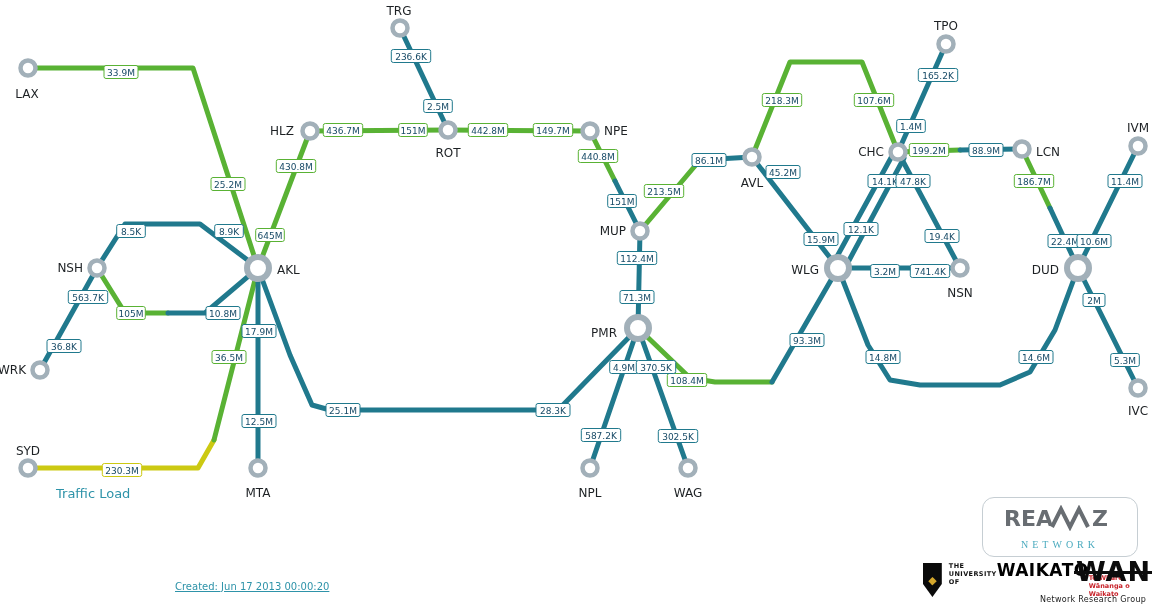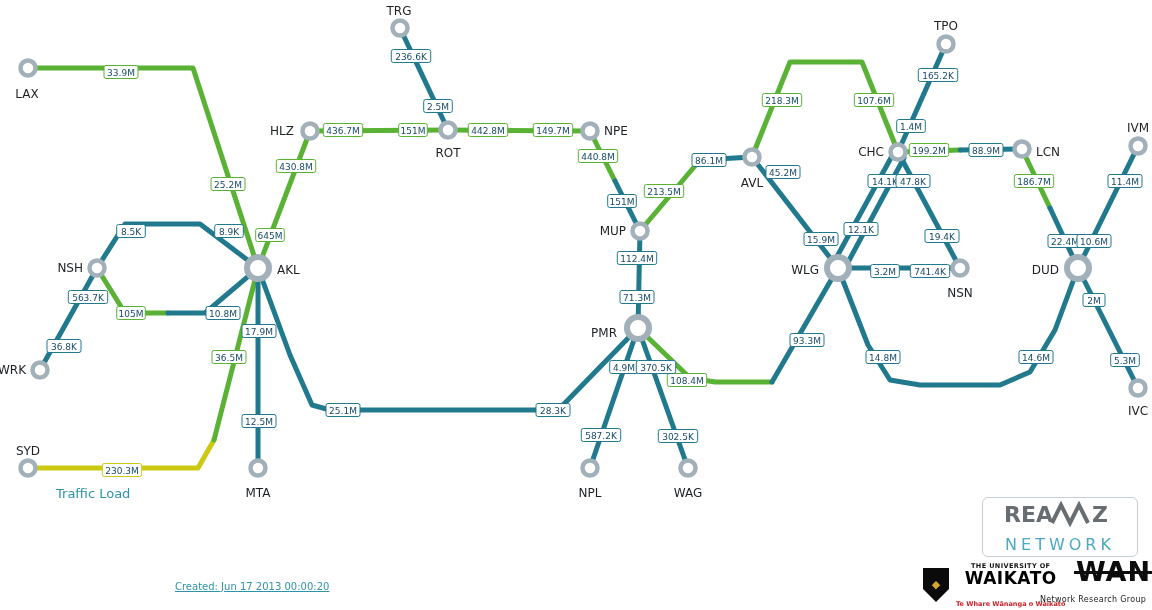--- a/index.html
+++ b/index.html
@@ -10,29 +10,29 @@
 
   .legend{position:absolute;left:12px;top:486px;padding-left:44px;}
   .legend-title{color:#2e93a9;font-size:13px;margin-bottom:4px;}
   .legend-row{display:flex;align-items:center;height:18px;}
   .legend-swatch{width:50px;height:16px;display:inline-block;}
   .legend-label{margin-left:8px;font-size:11.5px;color:#2e93a9;}
 
   .created{position:absolute;left:175px;top:581px;font-size:10px;color:#2e93a9;text-decoration:underline;}
 
   .reannz{position:absolute;left:982px;top:497px;width:154px;height:58px;border:1px solid #c6ced3;
-          border-radius:6px;background:#fff;display:flex;flex-direction:column;align-items:center;justify-content:center;}
+          border-radius:12px;background:#fff;display:flex;flex-direction:column;align-items:center;justify-content:center;}
   .reannz-text{font-size:22px;font-weight:bold;fill:#686d72;}
   .reannz-zig{stroke:#686d72;stroke-width:4;fill:none;}
-  .reannz .network{color:#49aabe;font-size:16px;letter-spacing:4px;margin-top:8px;}
+  .reannz .network{color:#49aabe;font-size:10px;letter-spacing:4px;margin-top:8px;font-family:Liberation Serif, serif;}
 
   .waikato{position:absolute;left:923px;top:562px;display:flex;align-items:center;gap:7px;}
   .crest{width:26px;height:34px;background:#0a0a0a;clip-path:polygon(0 0,100% 0,100% 62%,50% 100%,0 62%);
          display:flex;align-items:center;justify-content:center;color:#d4a72c;font-size:11px;}
-  .uow-text{display:flex;flex-direction:column;align-items:center;}
+  .uow-text{display:flex;flex-direction:row;}
   .uow-top{font-size:6.5px;font-weight:bold;letter-spacing:.4px;color:#111;}
   .uow-name{font-size:17px;font-weight:bold;letter-spacing:.5px;color:#000;line-height:1.05;}
   .uow-maori{font-size:6.5px;color:#c8242b;margin-top:12px;font-weight:bold;}
 
   .wand{position:absolute;left:1040px;top:558px;width:110px;}
   .wand-word{font-size:27px;font-weight:bold;color:#0c0c0c;letter-spacing:1px;line-height:1;position:relative;display:inline-block;margin-left:36px;}
   .wand-word::after{content:"";position:absolute;left:-2px;right:-4px;top:13px;height:2.5px;background:#0c0c0c;}
   .wand-sub{font-size:8px;color:#1a1a1a;letter-spacing:.3px;margin-top:10px;}
 </style>
 </head>

